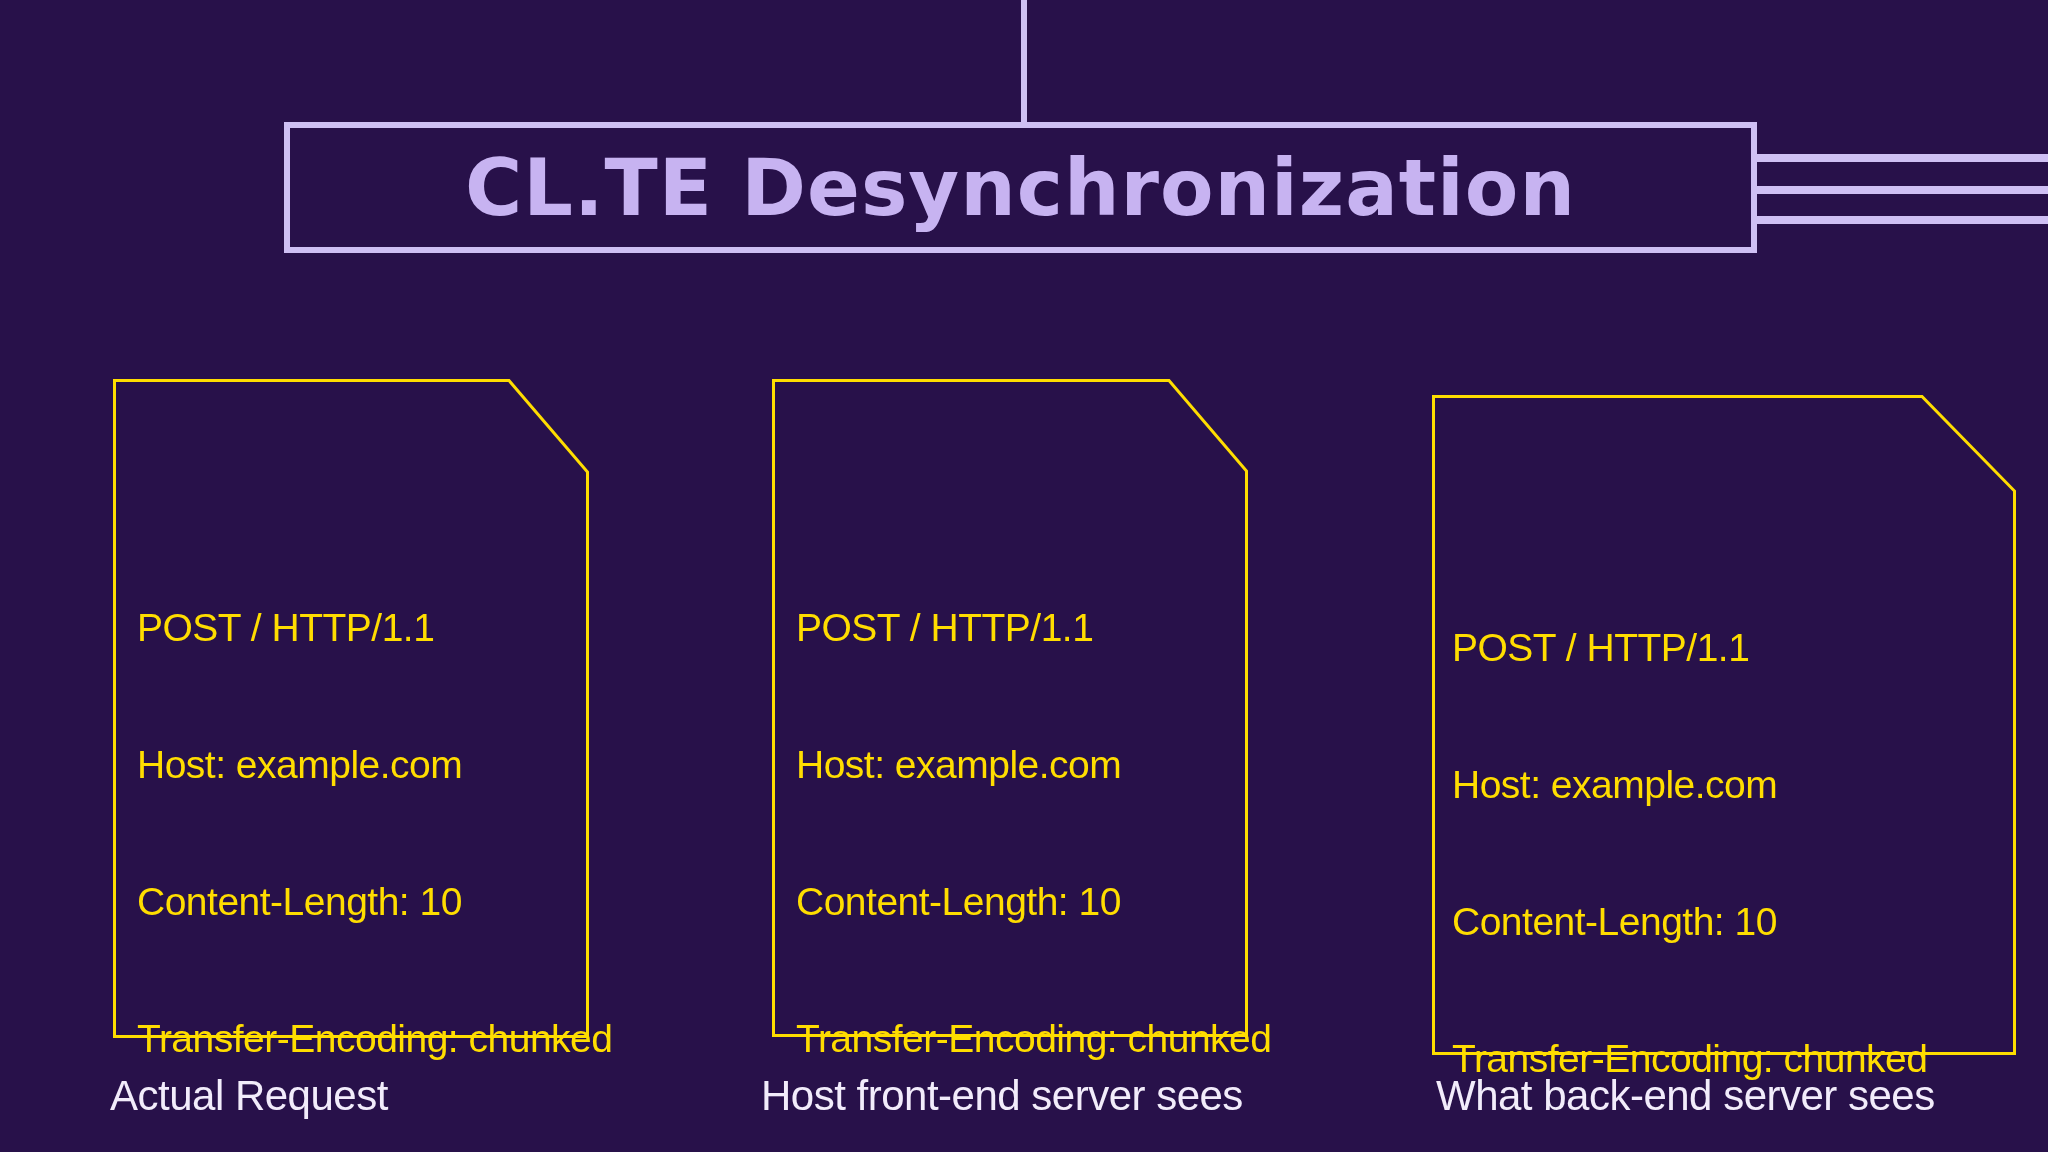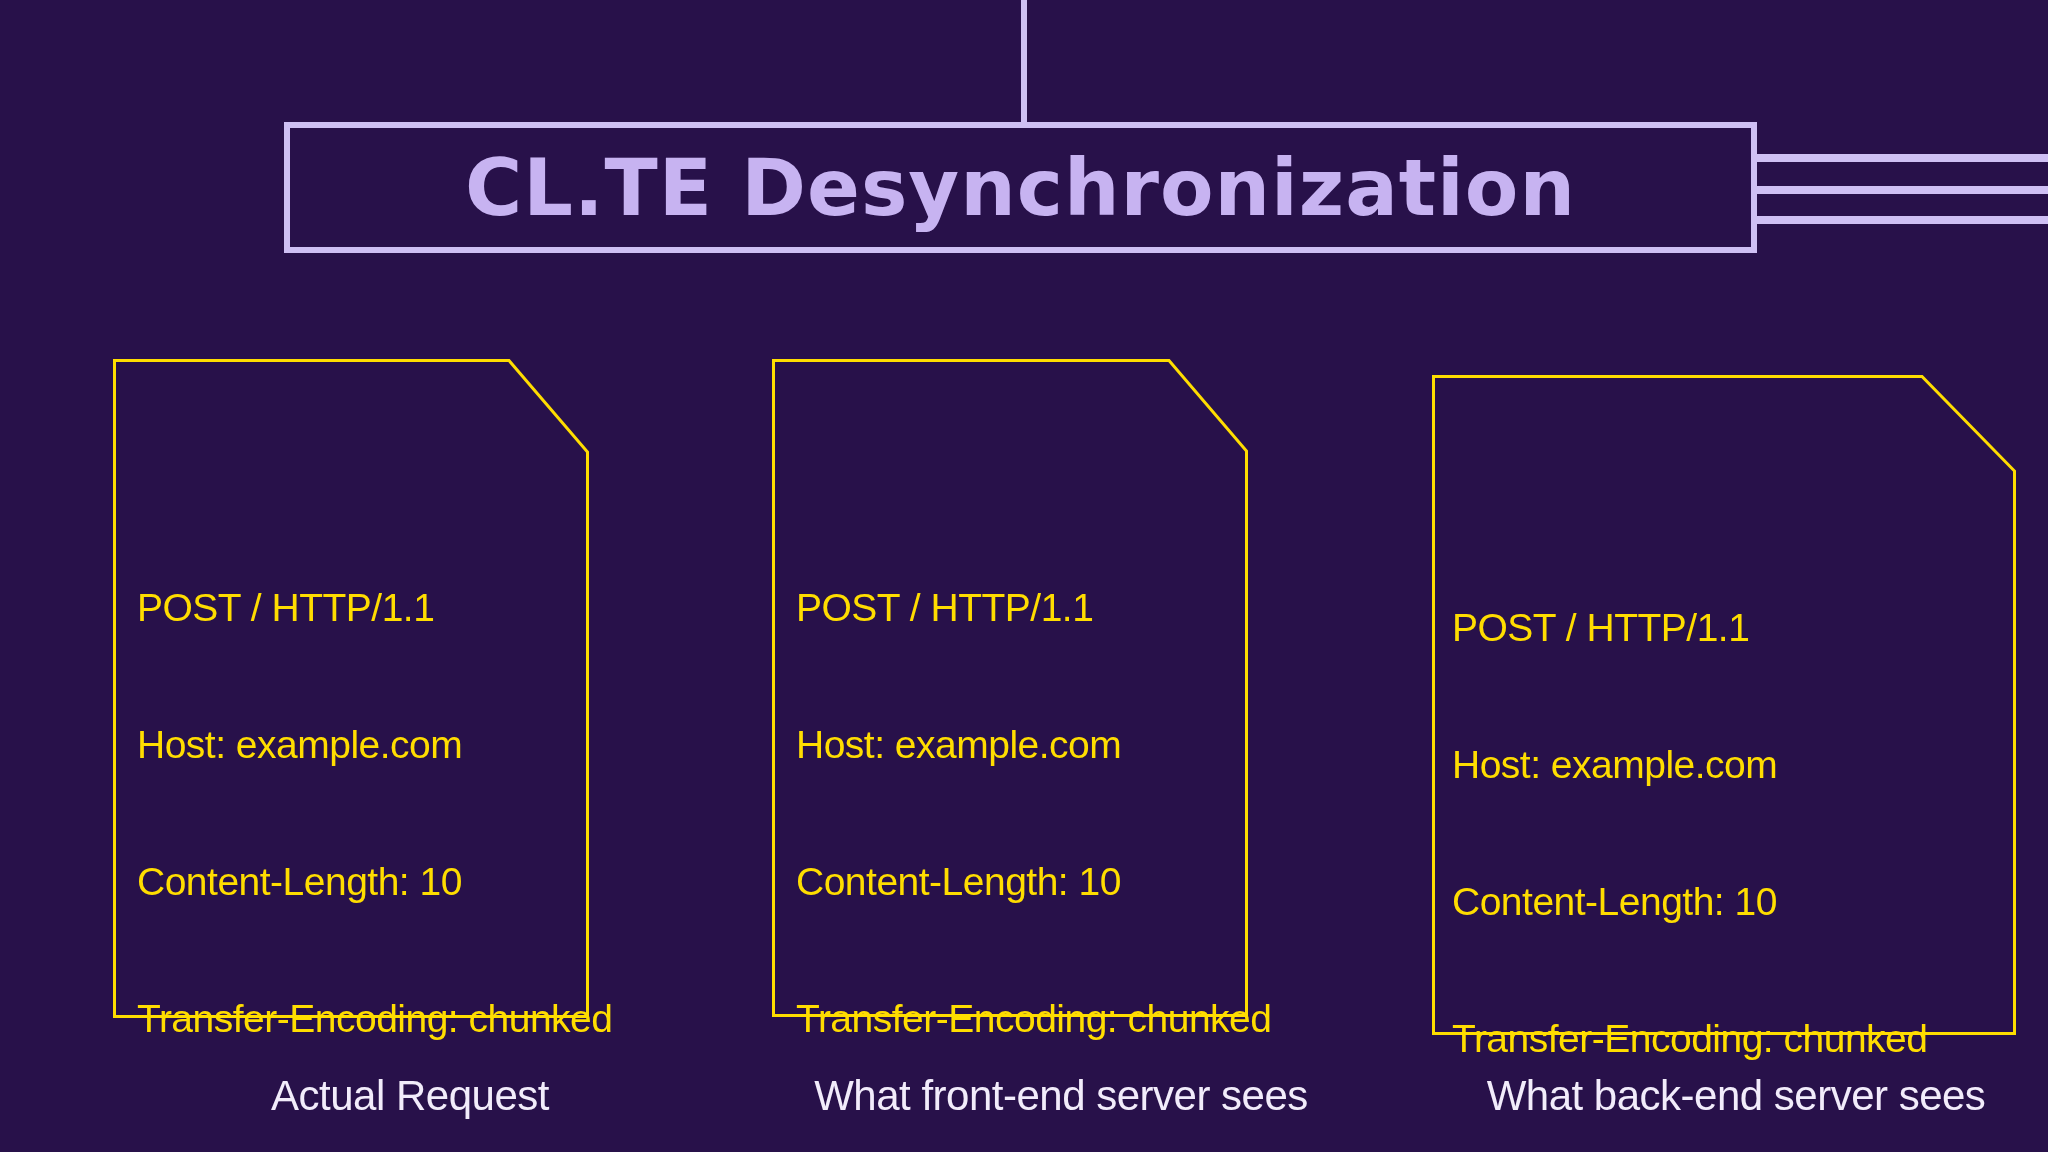--- a/index.html
+++ b/index.html
@@ -42,21 +42,21 @@
   .title-text {
     font-family: "DejaVu Sans", sans-serif;
     font-weight: bold;
     font-size: 78px;
     letter-spacing: 1px;
     color: var(--title, #c7b3f1);
     white-space: nowrap;
   }
 
   
-  .panel { position: absolute; }
+  .panel { position: absolute; margin-top: 20px; }
   .panel svg { position: absolute; left: 0; top: 0; display: block; }
   .panel svg polygon {
     fill: none;
     stroke: var(--yellow, #ffdd00);
     stroke-width: 3;
     stroke-linejoin: miter;
   }
   .code {
     position: absolute;
     color: var(--yellow, #ffdd00);
@@ -70,21 +70,21 @@
   .p2 { left: 772px; top: 359px; width: 476px; height: 658px; }
   .p3 { left: 1432px; top: 375px; width: 584px; height: 660px; }
   .p1 .code, .p2 .code { left: 24px; top: 136px; }
   .p3 .code { left: 20px; top: 140px; }
 
   
   .caption {
     position: absolute;
     top: 1072px;
     width: 600px;
-    text-align: center;
+    text-align: left;
     font-size: 42px;
     letter-spacing: -0.5px;
     color: var(--caption, #f2ecfb);
     white-space: nowrap;
   }
   .c1 { left: 110px; }
   .c2 { left: 761px; }
   .c3 { left: 1436px; }
 </style>
 </head>
@@ -145,16 +145,16 @@
       <div class="ln">Transfer-Encoding: chunked</div>
       <div class="ln"></div>
       
       
       
       
     </div>
   </section>
 
   <div class="caption c1">Actual Request</div>
-  <div class="caption c2">What front-end server sees</div>
+  <div class="caption c2">Host front-end server sees</div>
   <div class="caption c3">What back-end server sees</div>
 
 </div>
 
 </body></html>

